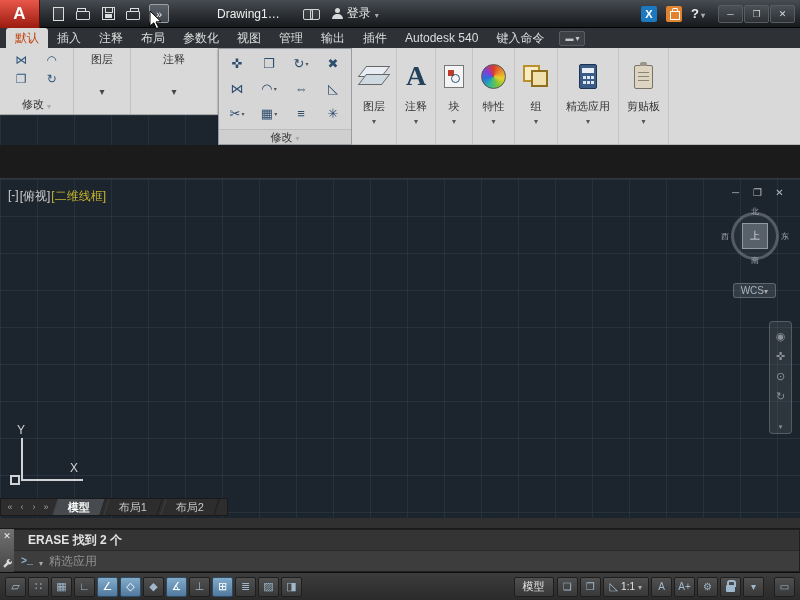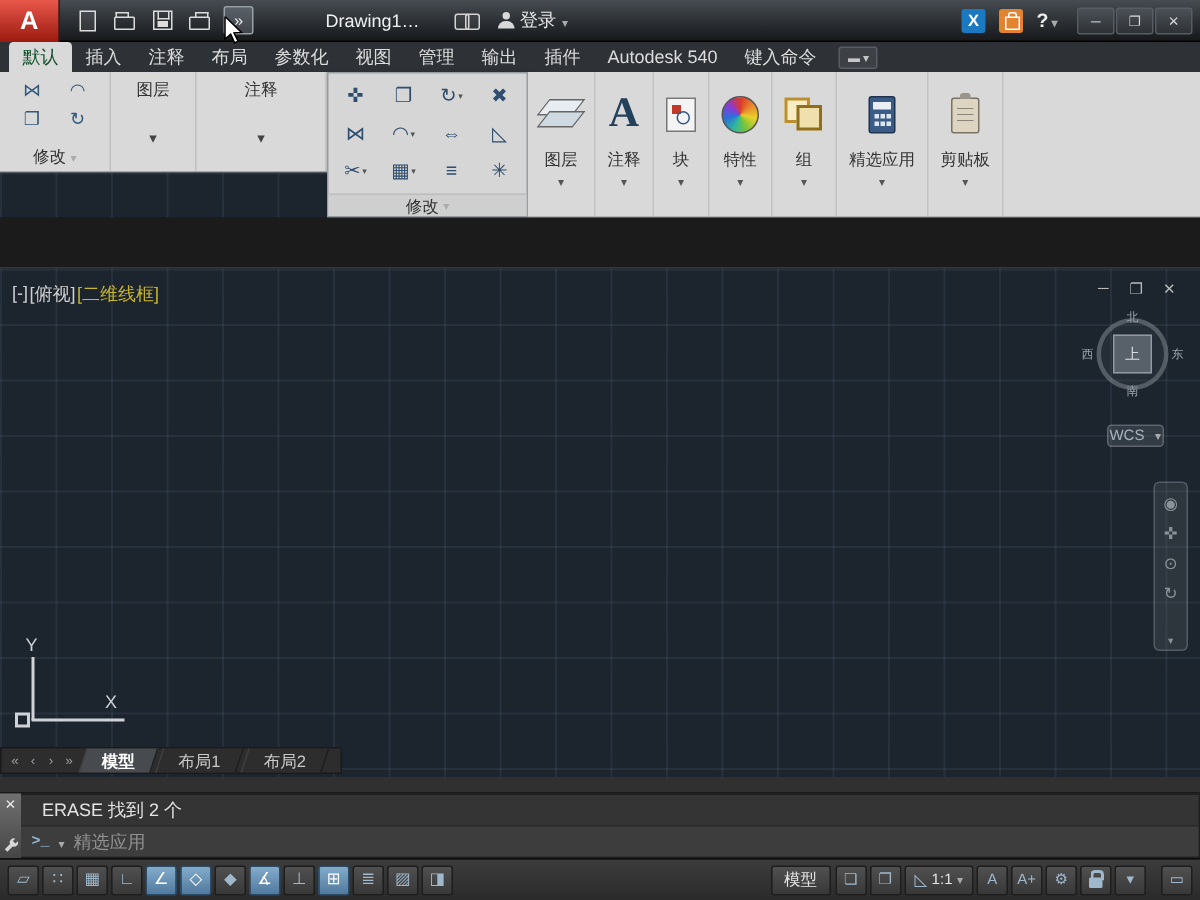--- a/index.html
+++ b/index.html
@@ -37,21 +37,21 @@
   .apps{width:16px;height:16px;border-radius:2px;background:#e2842f;position:relative;}
   .apps::before{content:"";position:absolute;left:4px;top:5px;width:8px;height:7px;border:1px solid #fff;}
   .apps::after{content:"";position:absolute;left:6px;top:2px;width:4px;height:3px;border:1px solid #fff;border-bottom:none;border-radius:2px 2px 0 0;}
   .help-q{color:#eee;font-size:13px;font-weight:bold;display:flex;align-items:center;gap:2px;}
   .win-controls{display:flex;gap:1px;margin-left:4px;}
   .win-btn{width:25px;height:18px;border:1px solid #575c62;background:linear-gradient(#4b5056,#2e3236);color:#d8d8d8;font-size:9px;display:flex;align-items:center;justify-content:center;border-radius:2px;}
 
   
   .tabbar{position:absolute;top:28px;left:0;width:800px;height:20px;background:#2e3237;display:flex;align-items:stretch;padding-left:6px;}
   .rtab{padding:0 9px;display:flex;align-items:center;font-size:12px;color:#dcdcdc;}
-  .rtab.active{background:#d9d9d9;color:#14532d;border-radius:3px 3px 0 0;text-align:right;}
+  .rtab.active{background:#d9d9d9;color:#c2410c;border-radius:3px 3px 0 0;text-align:right;}
   .ribbon-opt{align-self:center;margin-left:6px;width:26px;height:15px;background:#3d4146;border:1px solid #585d63;border-radius:2px;color:#c6c6c6;font-size:8px;display:flex;align-items:center;justify-content:center;gap:2px;}
 
   
   .ribbon{position:absolute;top:48px;left:0;width:800px;height:97px;}
   .canvasbg{background-color:#1c242d;background-image:linear-gradient(rgba(92,114,140,.17) 1px,transparent 1px),linear-gradient(90deg,rgba(92,114,140,.17) 1px,transparent 1px);background-size:37px 37px;}
   .ribbon-left{position:absolute;left:0;top:0;width:218px;height:67px;background:#d9d9d9;display:flex;border-bottom:1px solid #a8a8a8;}
   .mini-panel{position:relative;border-right:1px solid #c0c0c0;height:100%;}
   .mini-modify{width:74px;}
   .mini-grid{display:grid;grid-template-columns:repeat(2,1fr);padding:3px 6px 0 6px;row-gap:2px;}
   .mini-ic{height:17px;display:flex;align-items:center;justify-content:center;font-size:12px;color:#31577e;}
@@ -98,21 +98,21 @@
   .docwin-btns{position:absolute;right:14px;top:8px;display:flex;gap:9px;color:#b9b9b9;font-size:10px;}
   .docwin-btn{width:13px;text-align:center;}
   .viewcube{position:absolute;top:28px;right:16px;width:58px;height:58px;}
   .vc-ring{position:absolute;left:5px;top:5px;right:5px;bottom:5px;border-radius:50%;border:3px solid rgba(155,160,166,.4);background:rgba(75,82,92,.22);}
   .vc-face{position:absolute;left:50%;top:50%;width:26px;height:26px;transform:translate(-50%,-50%);background:rgba(150,158,168,.45);border:1px solid rgba(195,200,206,.55);display:flex;align-items:center;justify-content:center;font-size:10px;color:#d8dde2;}
   .vc-lbl{position:absolute;font-size:8px;color:#9aa4ae;}
   .vc-n{top:-1px;left:50%;transform:translateX(-50%);}
   .vc-s{bottom:-1px;left:50%;transform:translateX(-50%);}
   .vc-e{right:-5px;top:50%;transform:translateY(-50%);}
   .vc-w{left:-5px;top:50%;transform:translateY(-50%);}
-  .wcs-btn{position:absolute;top:104px;right:24px;padding:1px 1px;background:rgba(120,130,140,.25);border:1px solid rgba(160,166,174,.4);border-radius:3px;color:#a7b4bf;font-size:10px;display:flex;align-items:center;gap:7px;}
+  .wcs-btn{position:absolute;top:104px;right:24px;padding:1px 7px;background:rgba(120,130,140,.25);border:1px solid rgba(160,166,174,.4);border-radius:3px;color:#a7b4bf;font-size:10px;display:flex;align-items:center;gap:0;}
   .navbar{position:absolute;top:142px;right:8px;width:23px;height:113px;background:rgba(96,102,110,.25);border:1px solid rgba(160,166,174,.35);border-radius:4px;display:flex;flex-direction:column;align-items:center;gap:9px;padding-top:9px;}
   .nav-ic{font-size:11px;color:rgba(200,206,212,.6);line-height:1;}
   .nav-caret{position:absolute;bottom:2px;left:0;right:0;text-align:center;font-size:7px;color:rgba(200,206,212,.6);}
   .ucs{position:absolute;left:10px;top:244px;width:84px;height:74px;}
   .ucs-y-lbl{position:absolute;left:7px;top:0;color:#cfd3d7;font-size:12px;}
   .ucs-x-lbl{position:absolute;left:60px;top:38px;color:#cfd3d7;font-size:12px;}
   .ucs-vline{position:absolute;left:11px;top:15px;width:2px;height:42px;background:#cfd3d7;}
   .ucs-hline{position:absolute;left:11px;top:56px;width:62px;height:2px;background:#cfd3d7;}
   .ucs-box{position:absolute;left:0;top:52px;width:10px;height:10px;border:2px solid #cfd3d7;background:transparent;}
   .laytabs{position:absolute;left:0;bottom:2px;height:18px;display:flex;align-items:stretch;background:#2d2d2d;border:1px solid #1a1a1a;padding:0 10px 0 3px;}
@@ -120,21 +120,21 @@
   .ltab{position:relative;padding:0 12px;display:flex;align-items:center;font-size:11px;color:#c9c9c9;transform:skewX(-18deg);border-right:1px solid #1e1e1e;border-left:1px solid #404040;background:#2d2d2d;margin-left:3px;}
   .ltab>span{transform:skewX(18deg);display:block;}
   .ltab.active{background:#474b4f;color:#fff;font-weight:bold;}
 
   
   .gapstrip{position:absolute;top:518px;left:0;width:800px;height:10px;background:#303030;}
   .cmdarea{position:absolute;top:528px;left:0;width:800px;height:44px;display:flex;background:#2f2f2f;border-top:1px solid #1a1a1a;}
   .cmd-grip{width:14px;background:linear-gradient(180deg,#717171,#454545);display:flex;flex-direction:column;align-items:center;justify-content:space-between;padding:3px 0;}
   .cmd-close{color:#ececec;font-size:9px;line-height:1;}
   .cmd-main{flex:1;display:flex;flex-direction:column;border:1px solid #1f1f1f;border-left:none;}
-  .cmd-history{height:21px;background:#343434;color:#e4e4e4;font-size:12px;display:flex;align-items:center;padding-left:14px;}
+  .cmd-history{height:21px;background:#343434;color:#e4e4e4;font-size:12px;display:flex;align-items:center;padding-left:14px;font-weight:bold;}
   .cmd-input{height:22px;background:#3d3d3d;display:flex;align-items:center;padding-left:7px;gap:6px;border-top:1px solid #2a2a2a;}
   .cmd-prompt{color:#8fb4d4;font-size:10px;font-weight:bold;font-family:"Liberation Mono",monospace;}
   .cmd-ghost{color:#919191;font-size:12px;}
 
   
   .statusbar{position:absolute;top:572px;left:0;width:800px;height:28px;background:linear-gradient(#3c3c3c,#2a2a2a);border-top:1px solid #0f0f0f;display:flex;align-items:center;padding:0 4px;}
   .coords{height:19px;display:flex;align-items:center;padding:0 9px;font-size:11px;color:#b0b0b0;background:#333;border:1px solid #474747;border-radius:2px;margin-right:62px;white-space:nowrap;}
   .stgl{width:21px;height:20px;border:1px solid #1e1e1e;border-radius:2px;background:linear-gradient(#505050,#383838);color:#9fb8cc;font-size:11px;display:flex;align-items:center;justify-content:center;margin:0 1px;line-height:1;}
   .stgl.on{background:linear-gradient(#83abca,#50799e);color:#fff;border-color:#2b4a66;}
   .sb-space{flex:1;}

